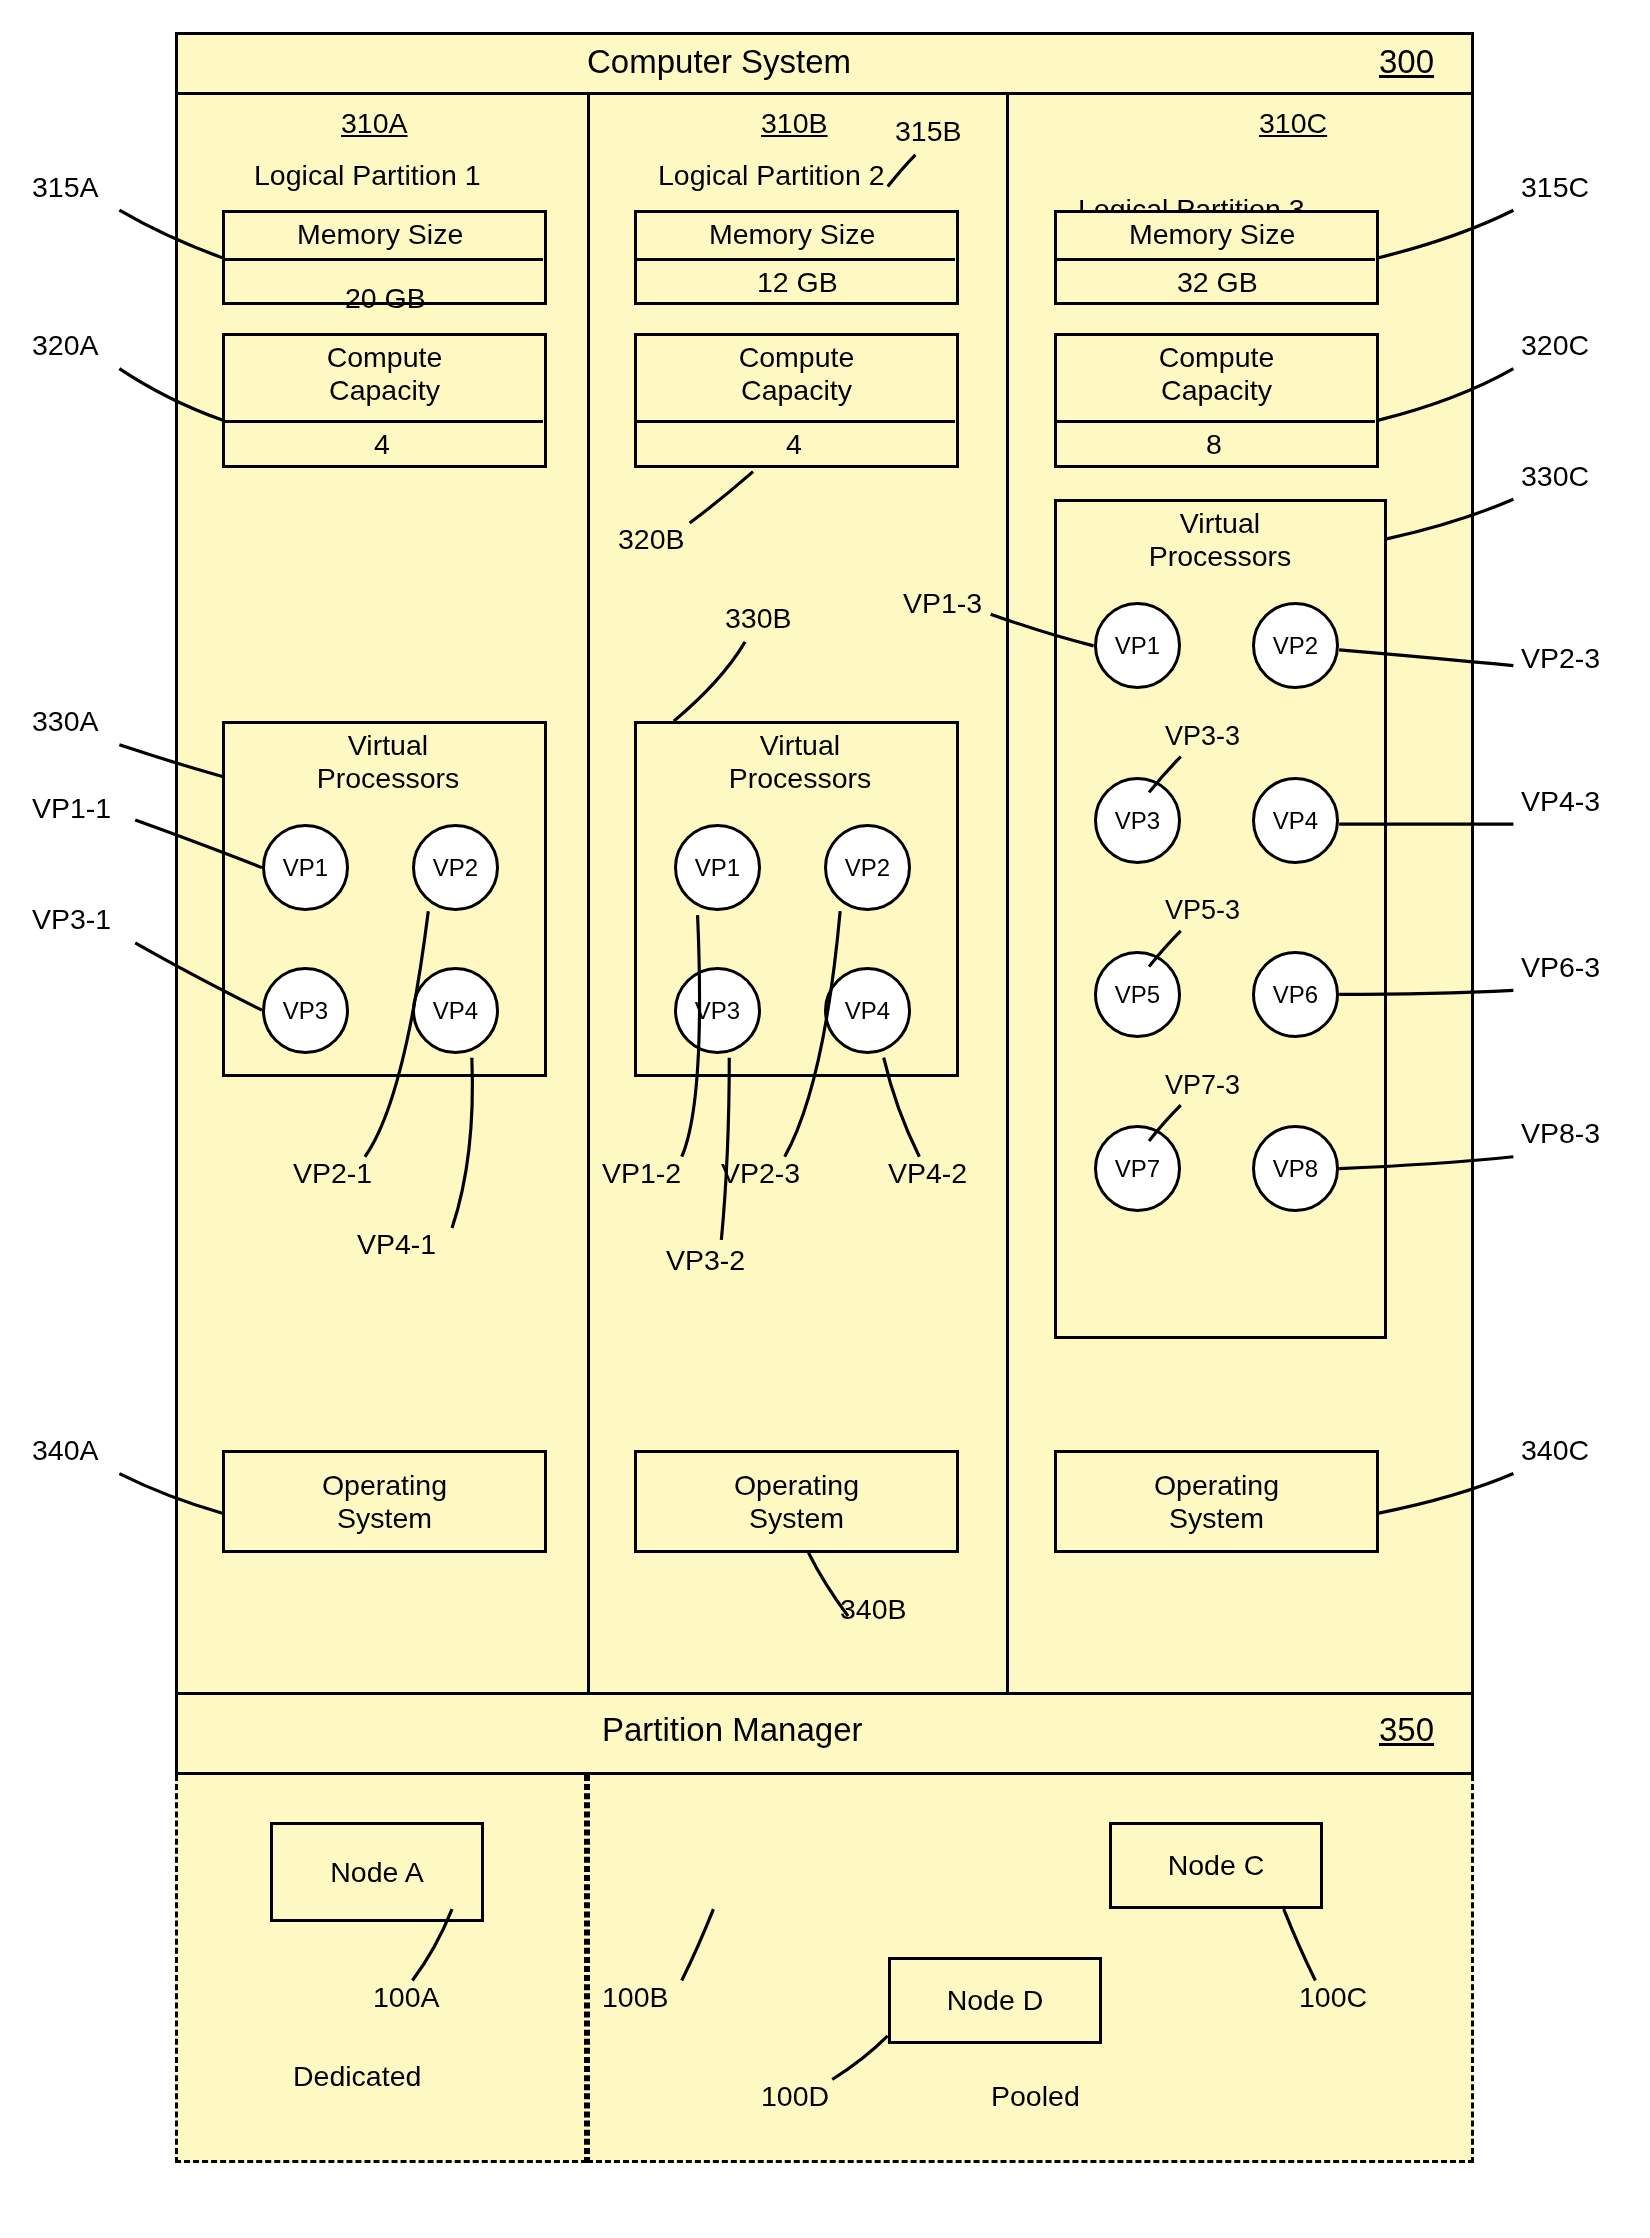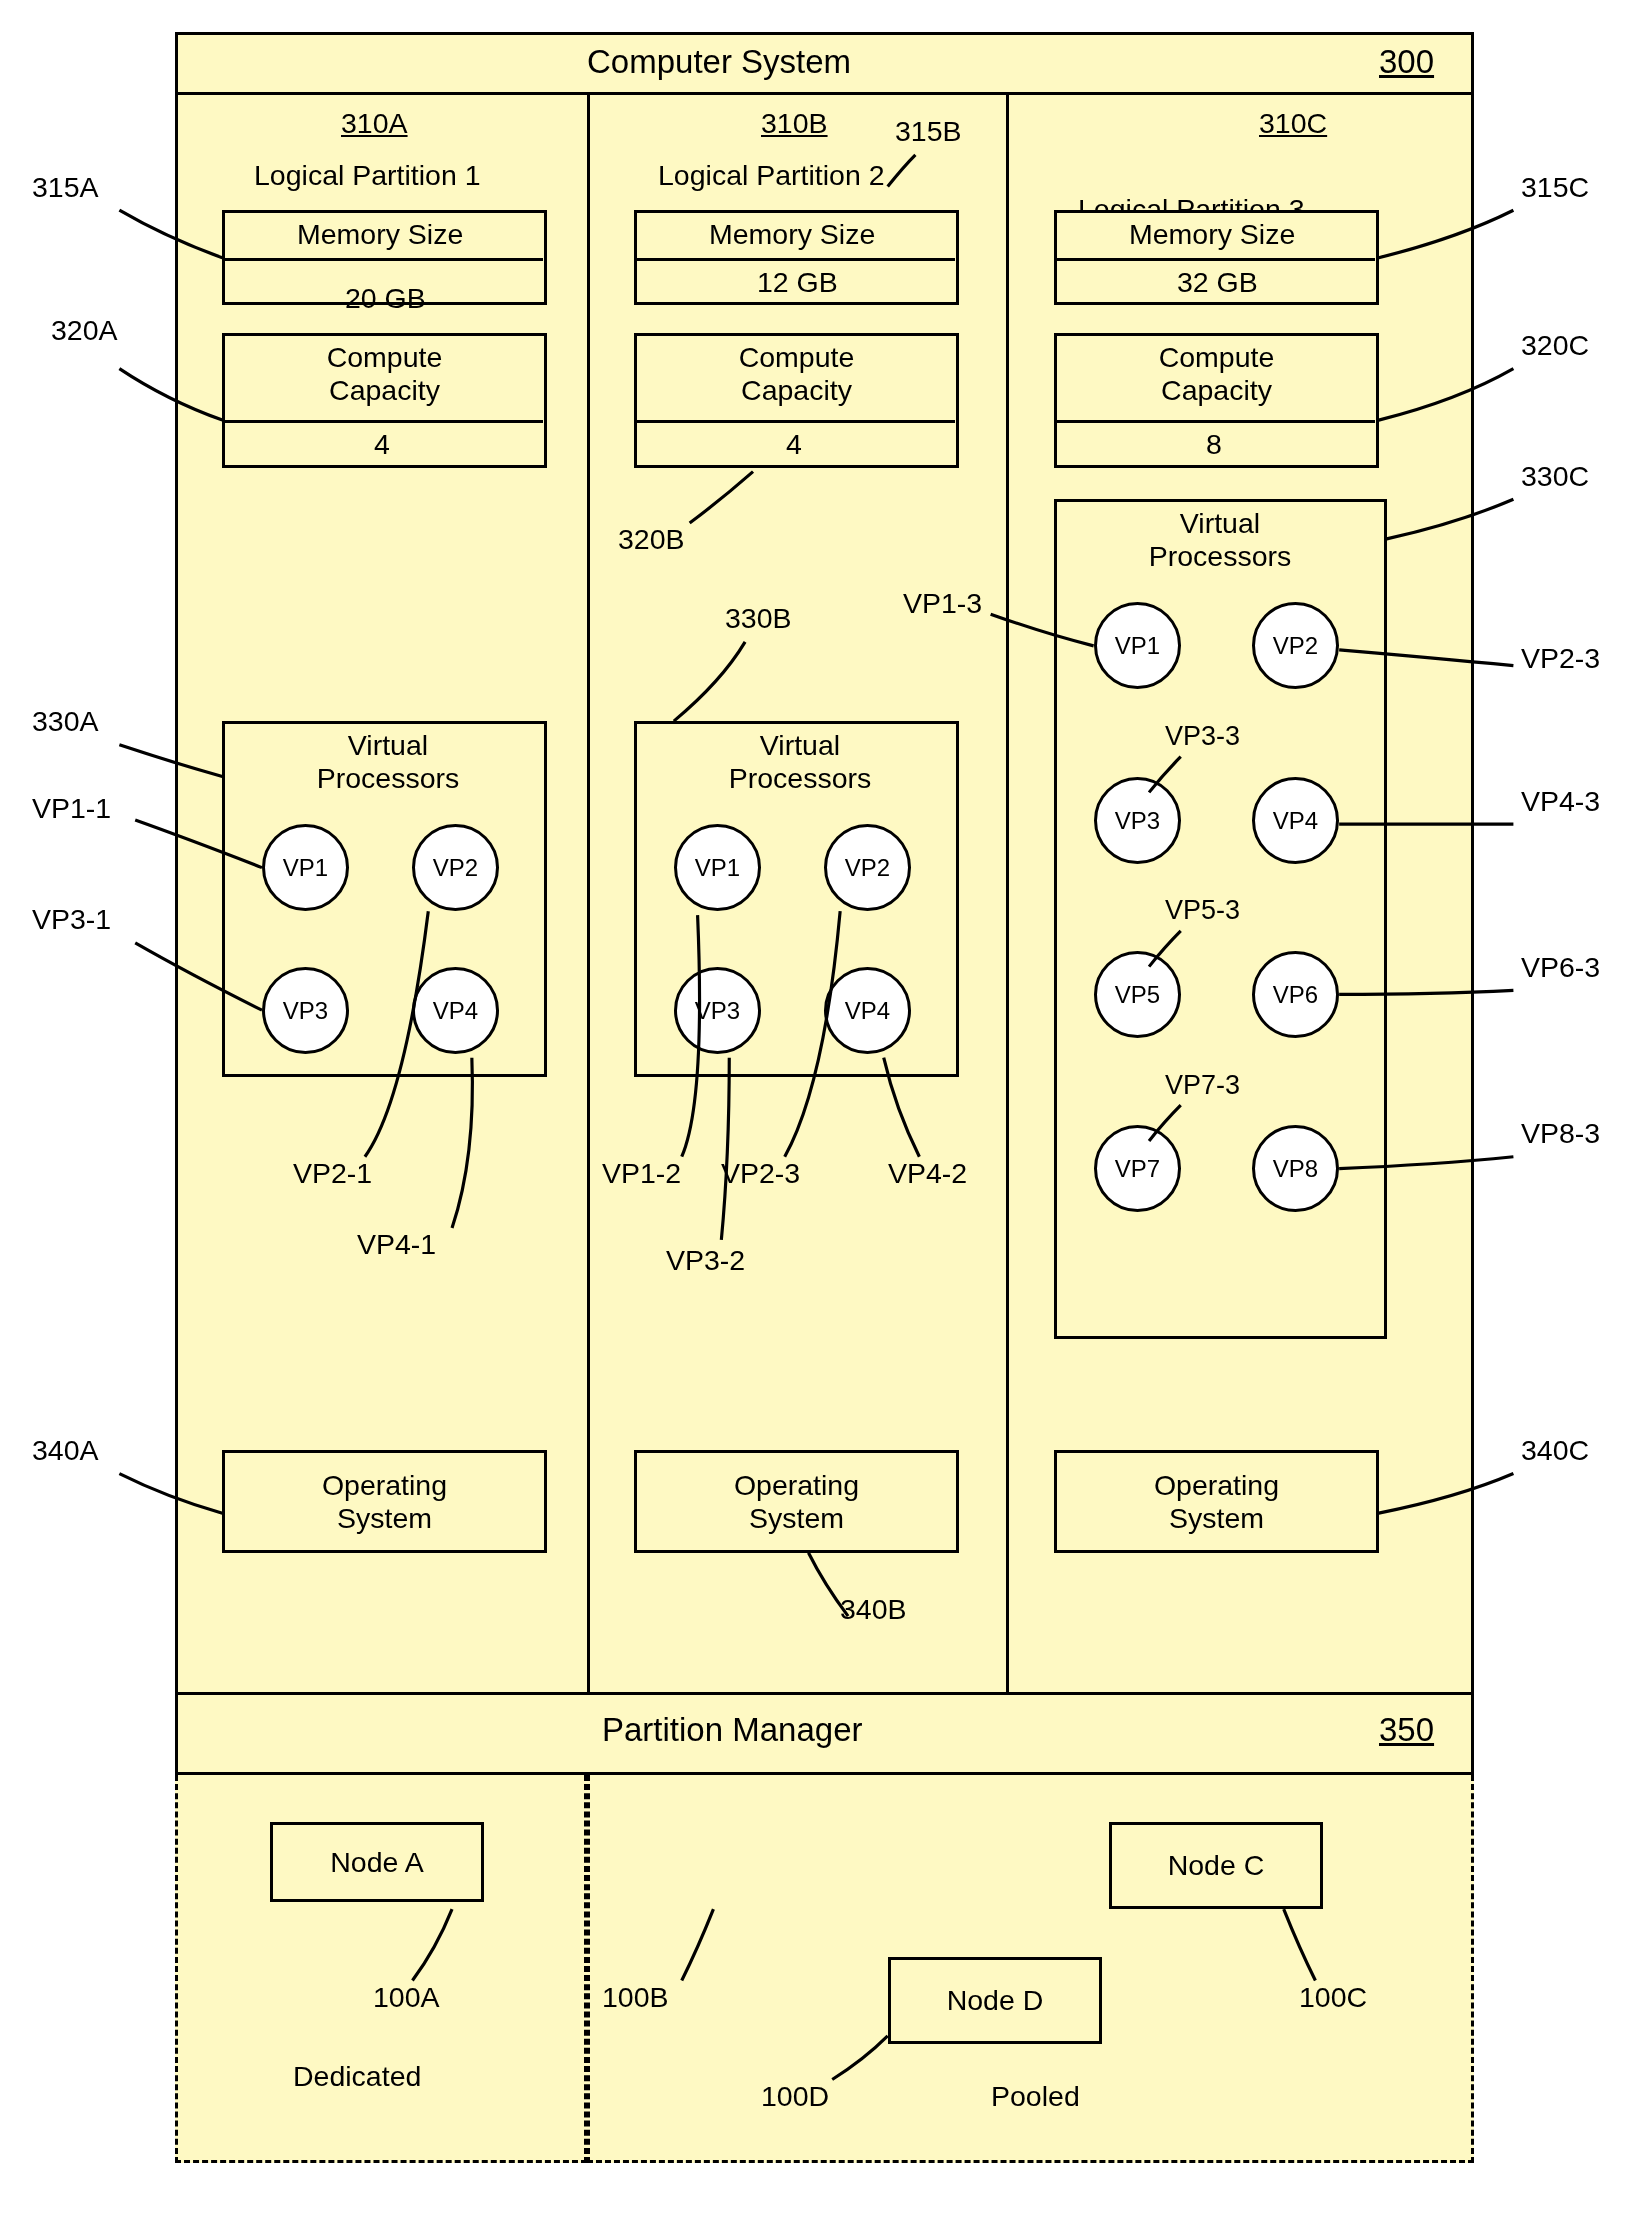--- a/index.html
+++ b/index.html
@@ -189,35 +189,35 @@
   <div class="box center-text" style="left:1022px; top:1418px; width:325px; height:103px;">
     <span>Operating<br>System</span>
   </div>
 
   <div class="label" style="left:570px; top:1679px; font-size:33px;">Partition Manager</div>
   <div class="label underline" style="left:1347px; top:1679px; font-size:33px;">350</div>
 
   <div class="box dashed" style="left:143px; top:1743px; width:412px; height:388px;"></div>
   <div class="box dashed" style="left:555px; top:1743px; width:887px; height:388px;"></div>
 
-  <div class="box center-text" style="left:238px; top:1790px; width:214px; height:80px;">
+  <div class="box center-text" style="left:238px; top:1790px; width:214px; height:100px;">
       <span>Node A</span>
     </div>
   <div class="box center-text" style="left:1077px; top:1790px; width:214px; height:87px;">
       <span>Node C</span>
     </div>
   <div class="box center-text" style="left:856px; top:1925px; width:214px; height:87px;">
       <span>Node D</span>
     </div>
 
   <div class="label" style="left:261px; top:2028px;">Dedicated</div>
   <div class="label" style="left:959px; top:2048px;">Pooled</div>
 
   <div class="label" style="left:0px; top:139px;">315A</div>
-  <div class="label" style="left:0px; top:282px;margin-left:19px;">320A</div>
+  <div class="label" style="left:0px; top:297px;">320A</div>
   <div class="label" style="left:0px; top:673px;">330A</div>
   <div class="label" style="left:0px; top:760px;">VP1-1</div>
   <div class="label" style="left:0px; top:871px;">VP3-1</div>
   <div class="label" style="left:0px; top:1402px;">340A</div>
 
   <div class="label" style="left:1489px; top:139px;">315C</div>
   <div class="label" style="left:1489px; top:297px;">320C</div>
   <div class="label" style="left:1489px; top:428px;">330C</div>
   <div class="label" style="left:1489px; top:610px;">VP2-3</div>
   <div class="label" style="left:1489px; top:753px;">VP4-3</div>

